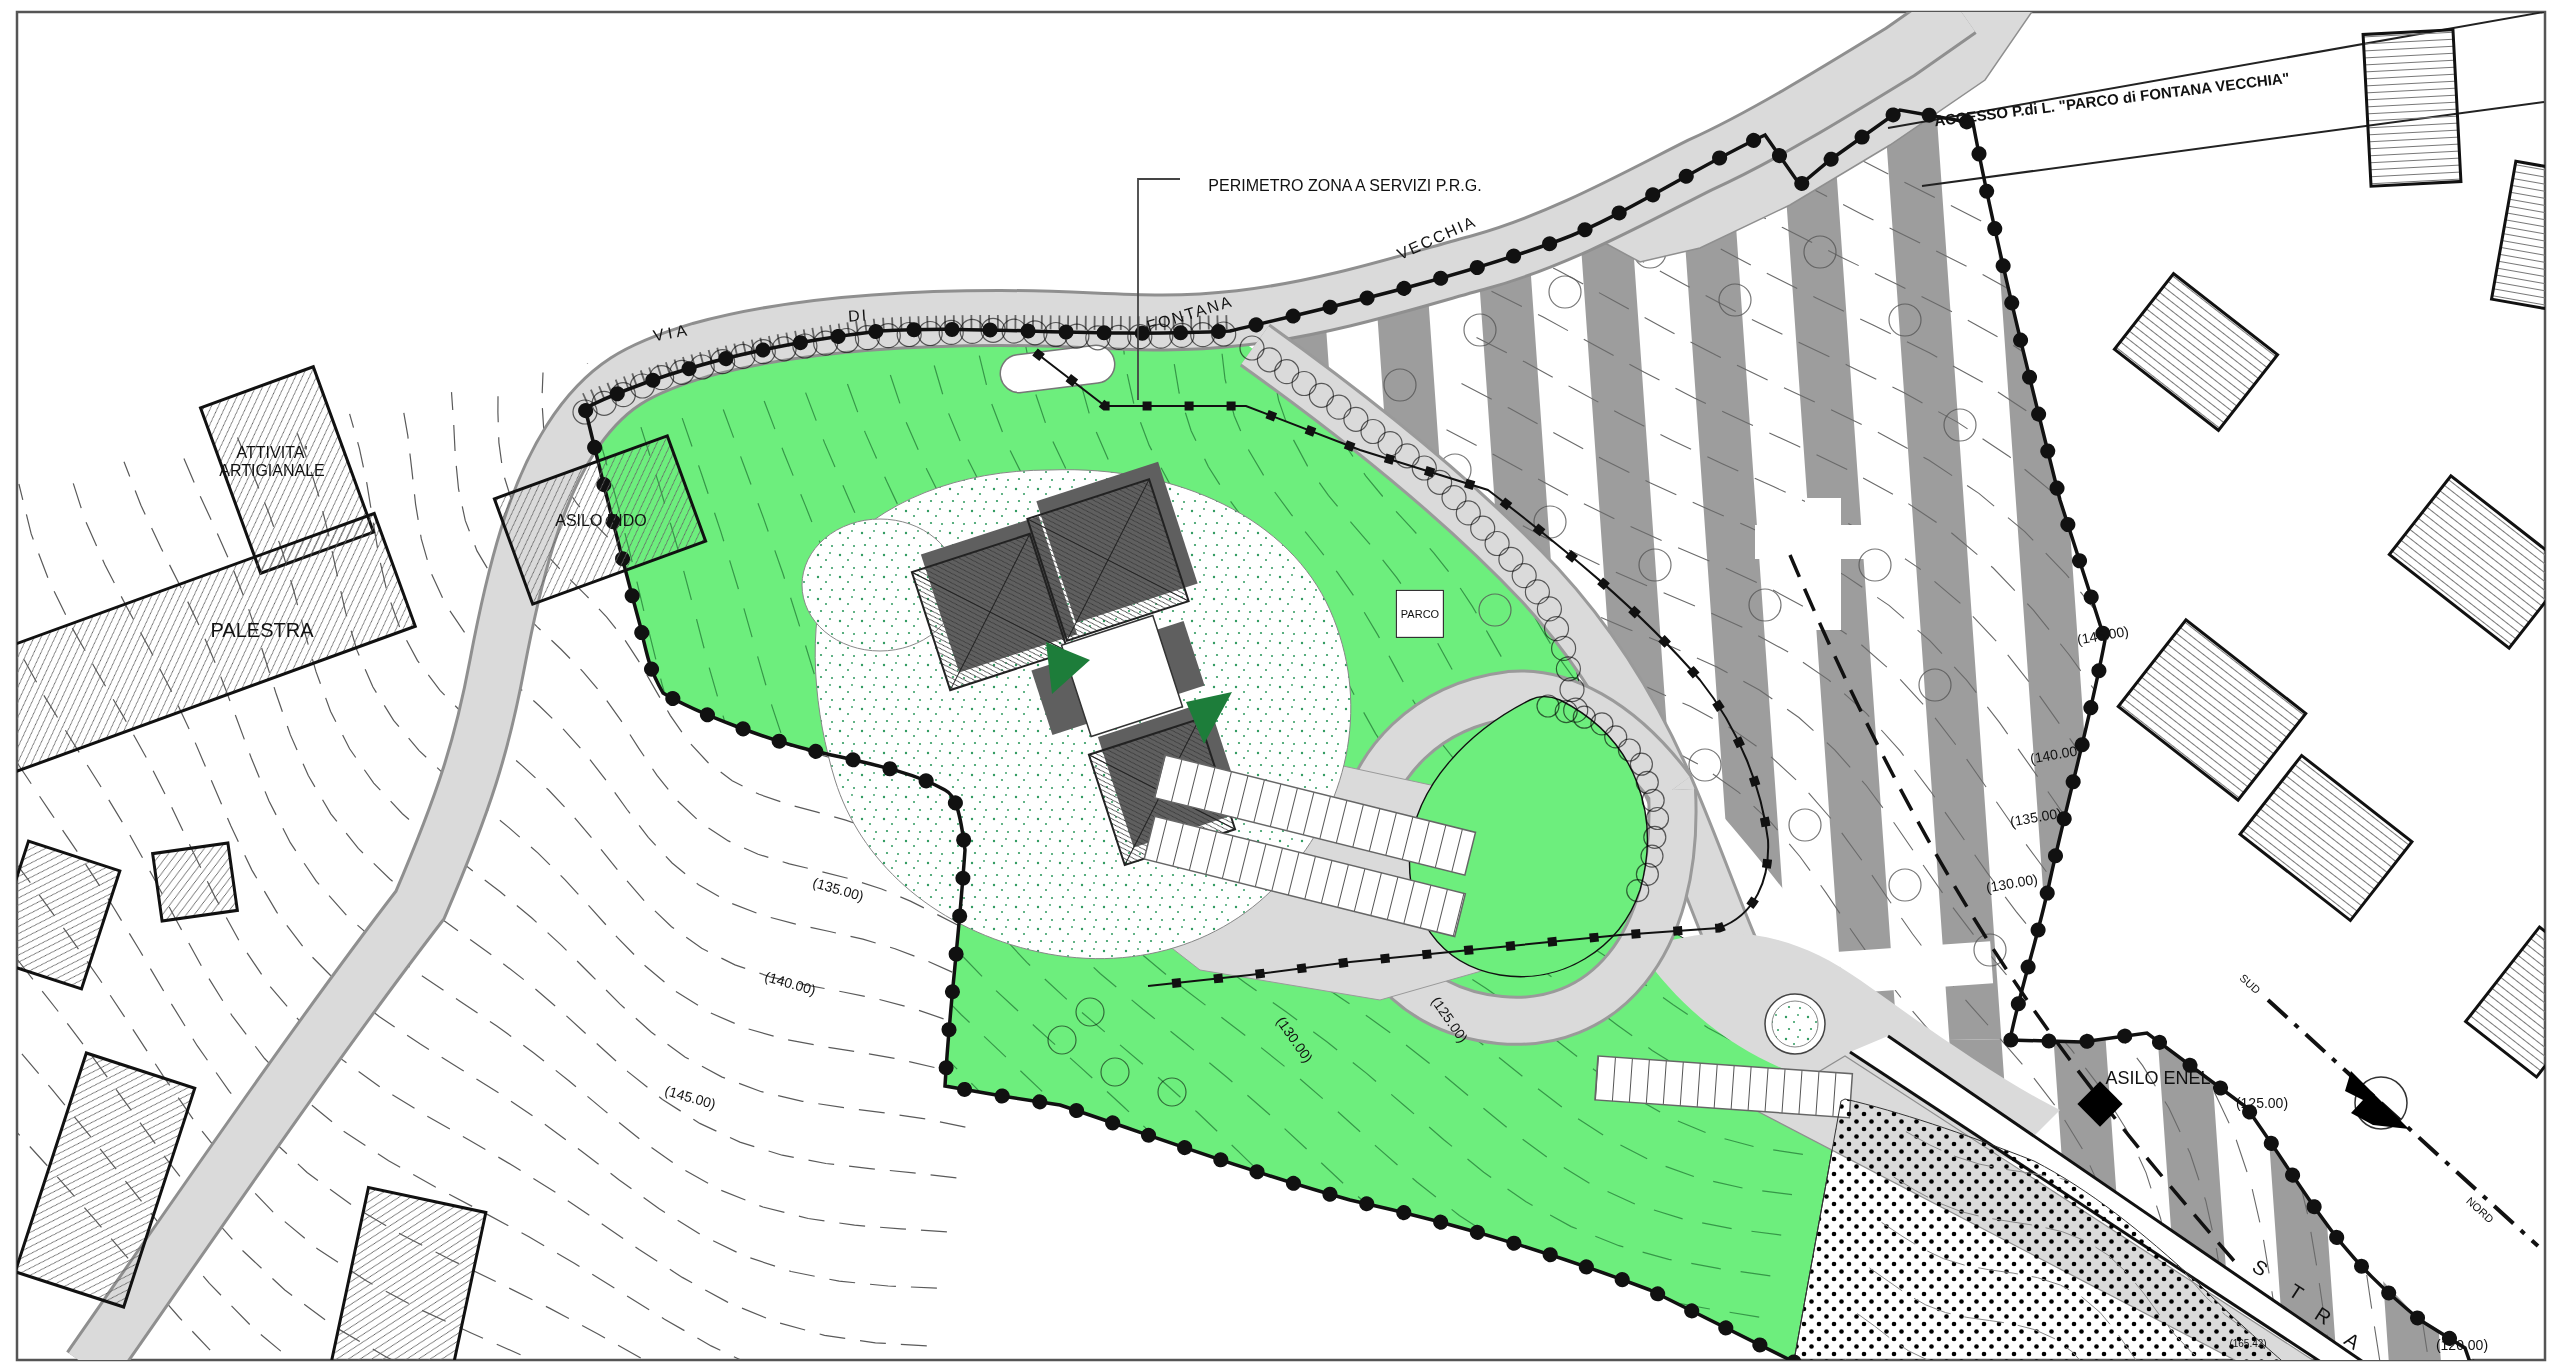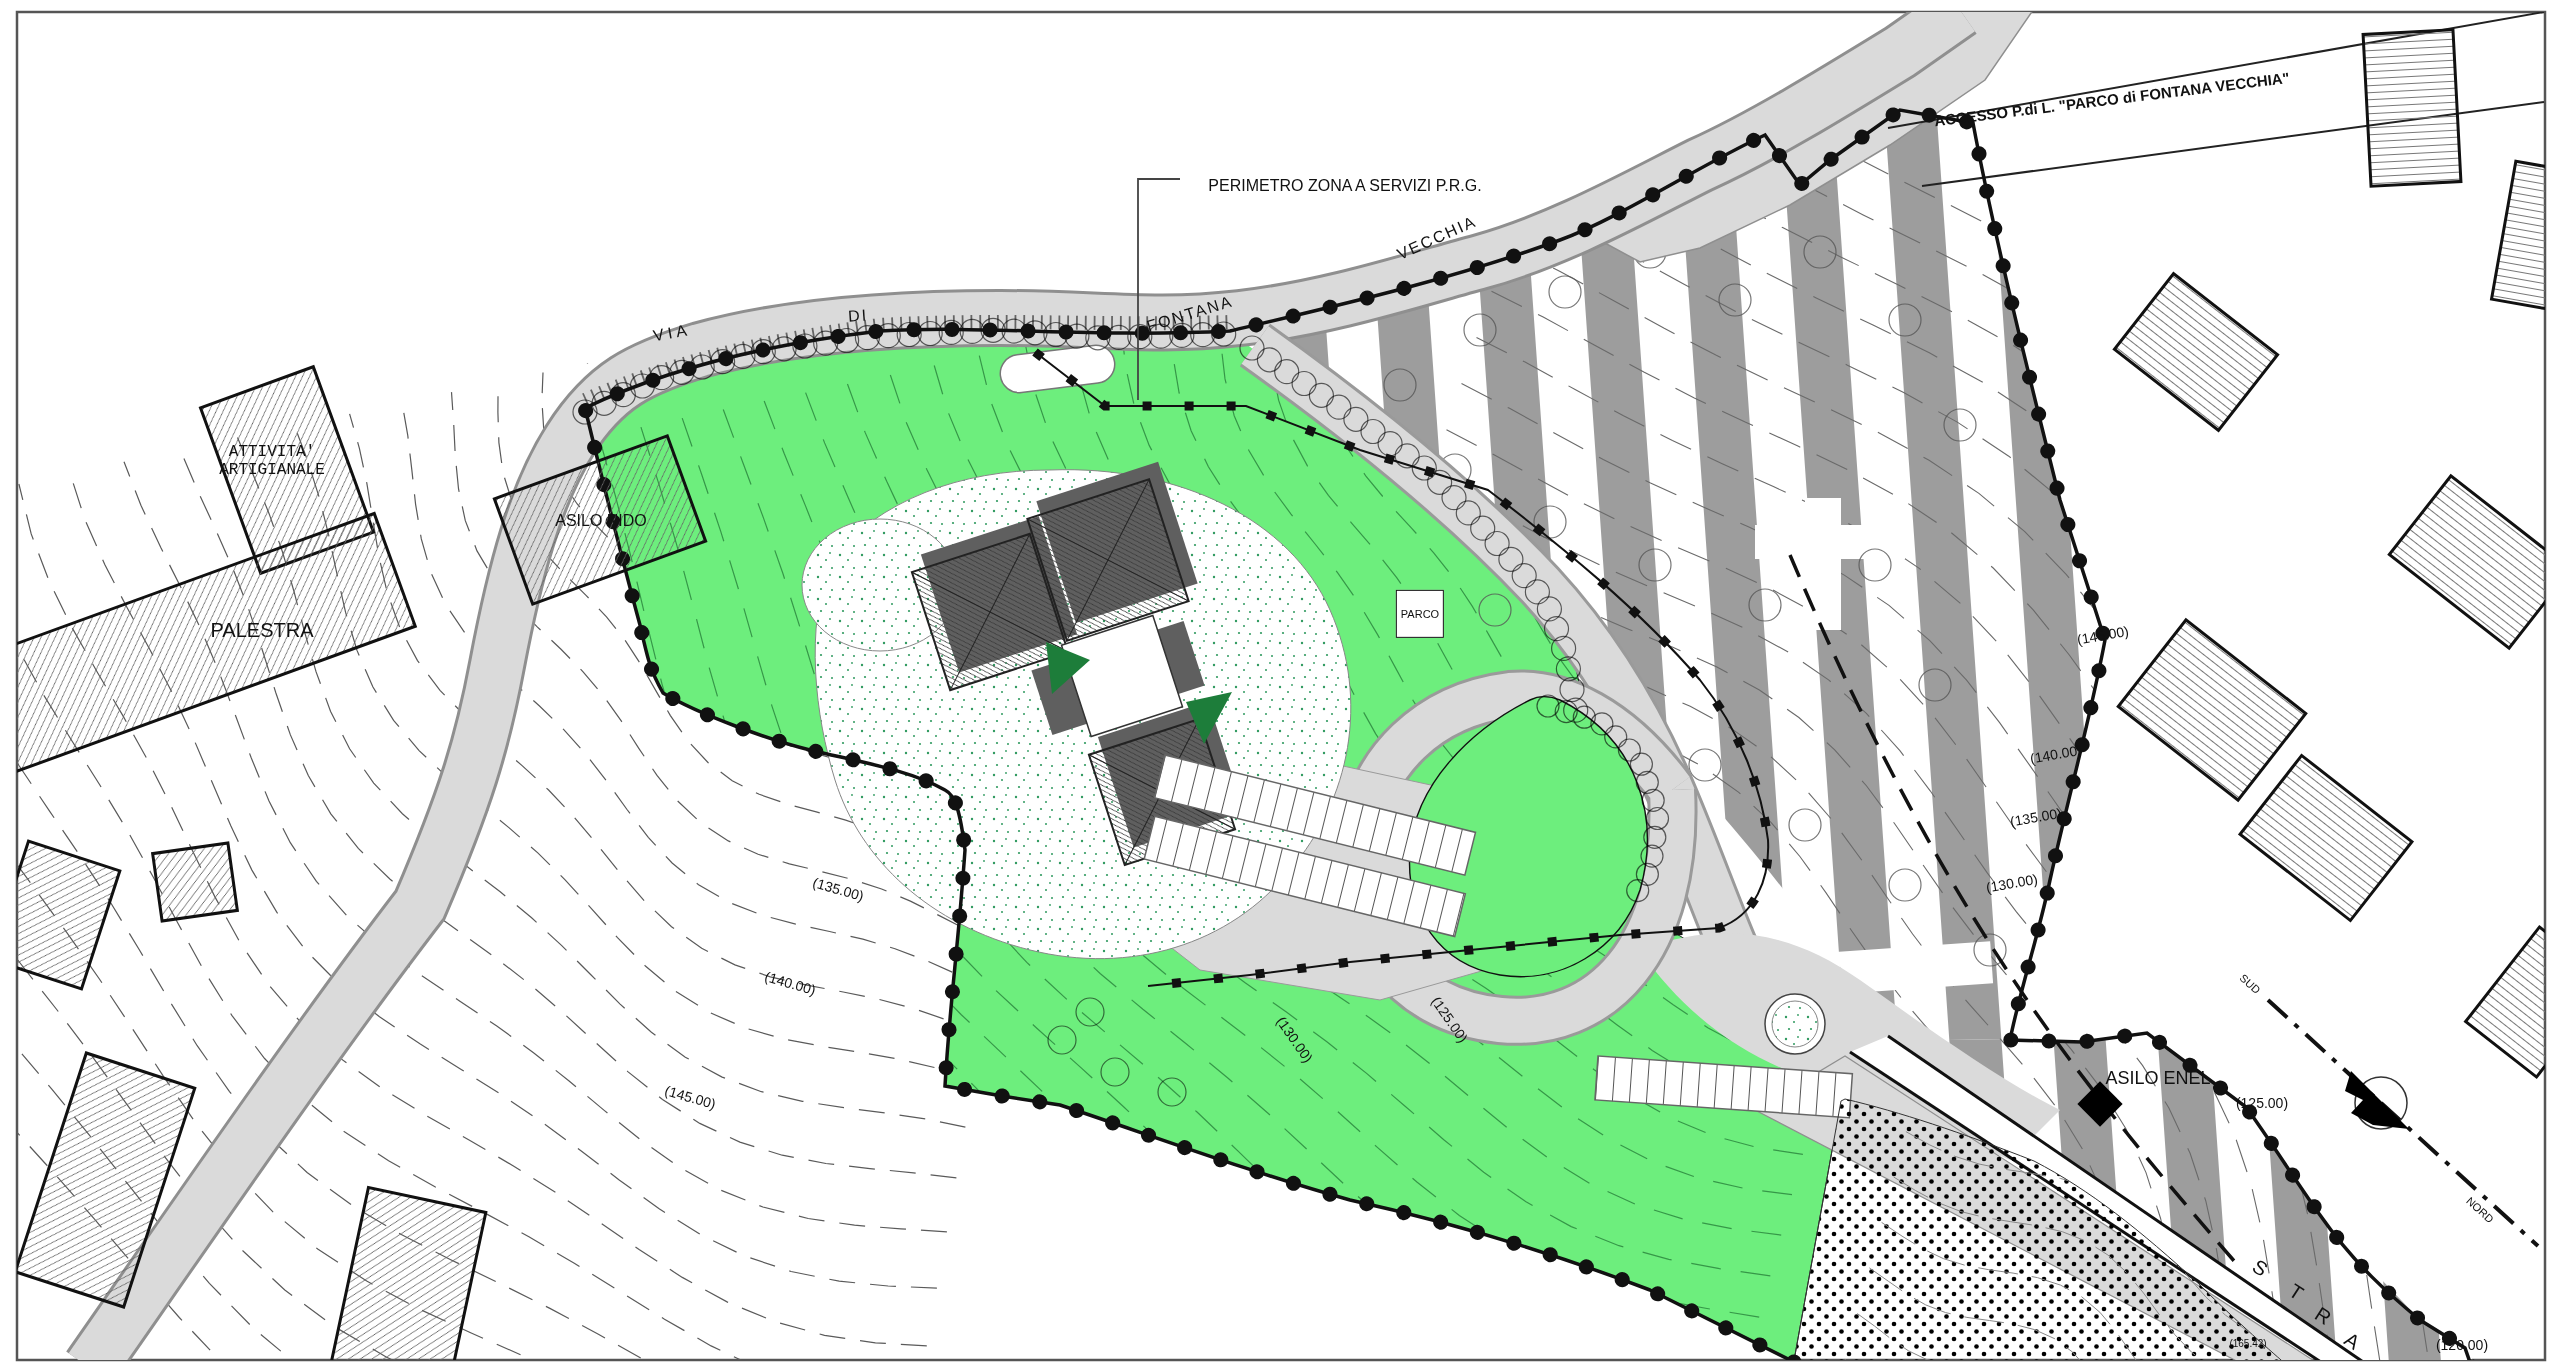--- a/index.html
+++ b/index.html
@@ -394,21 +394,21 @@
   </g>
 </svg>
 
 <div id="labels">
       <div class="map-label" style="left: 1345px; top: 186px; font-size: 16px; transform: translate(-50%, -50%) rotate(0deg);">PERIMETRO ZONA A SERVIZI P.R.G.</div>
       <div class="map-label" style="left: 2112px; top: 100px; font-size: 15px; font-weight: bold; transform: translate(-50%, -50%) rotate(-7deg);">ACCESSO P.di L. "PARCO di FONTANA VECCHIA"</div>
       <div class="map-label" style="left: 672px; top: 333px; font-size: 16px; letter-spacing: 4px; transform: translate(-50%, -50%) rotate(-10deg);">VIA</div>
       <div class="map-label" style="left: 858px; top: 316px; font-size: 16px; letter-spacing: 2px; transform: translate(-50%, -50%) rotate(-4deg);">DI</div>
       <div class="map-label" style="left: 1190px; top: 314px; font-size: 16px; letter-spacing: 2px; transform: translate(-50%, -50%) rotate(-17deg);">FONTANA</div>
       <div class="map-label" style="left: 1437px; top: 238px; font-size: 16px; letter-spacing: 2px; transform: translate(-50%, -50%) rotate(-24deg);">VECCHIA</div>
-      <div class="map-label" style="left: 272px; top: 462px; font-size: 16px; transform: translate(-50%, -50%) rotate(0deg); font-family: Liberation Mono, monospace;">ATTIVITA'
+      <div class="map-label" style="left: 272px; top: 462px; font-size: 16px; transform: translate(-50%, -50%) rotate(0deg);">ATTIVITA'
 ARTIGIANALE</div>
       <div class="map-label" style="left: 262px; top: 630px; font-size: 20px; transform: translate(-50%, -50%) rotate(0deg);">PALESTRA</div>
       <div class="map-label" style="left: 601px; top: 521px; font-size: 16px; transform: translate(-50%, -50%) rotate(0deg);">ASILO NIDO</div>
       <div class="map-label boxed" style="left: 1420px; top: 614px; font-size: 11px; transform: translate(-50%, -50%) rotate(0deg);">PARCO</div>
       <div class="map-label" style="left: 2158px; top: 1078px; font-size: 18px; transform: translate(-50%, -50%) rotate(0deg);">ASILO ENEL</div>
       <div class="map-label" style="left: 2103px; top: 636px; font-size: 14px; transform: translate(-50%, -50%) rotate(-10deg);">(145.00)</div>
       <div class="map-label" style="left: 2056px; top: 755px; font-size: 14px; transform: translate(-50%, -50%) rotate(-10deg);">(140.00)</div>
       <div class="map-label" style="left: 2036px; top: 818px; font-size: 14px; transform: translate(-50%, -50%) rotate(-10deg);">(135.00)</div>
       <div class="map-label" style="left: 2012px; top: 884px; font-size: 14px; transform: translate(-50%, -50%) rotate(-10deg);">(130.00)</div>
       <div class="map-label" style="left: 2262px; top: 1104px; font-size: 14px; transform: translate(-50%, -50%) rotate(0deg);">(125.00)</div>

